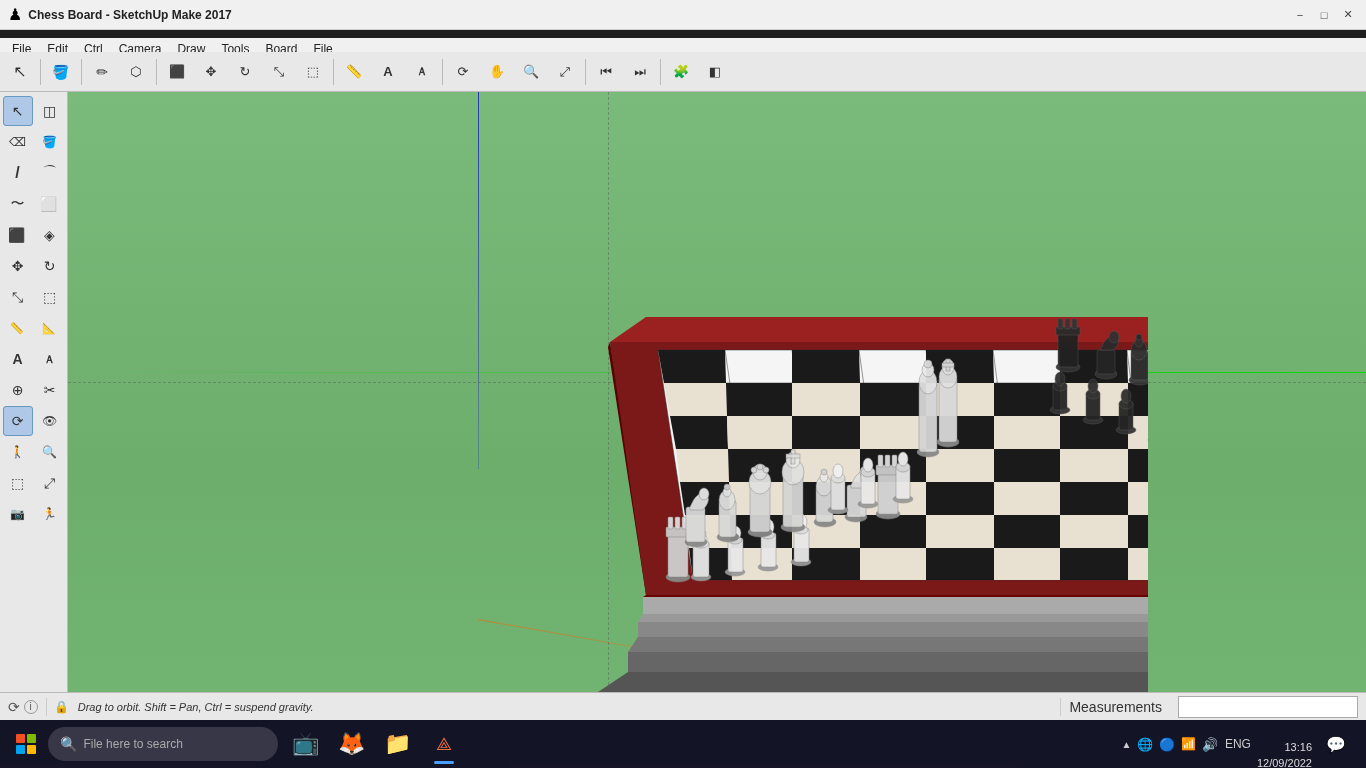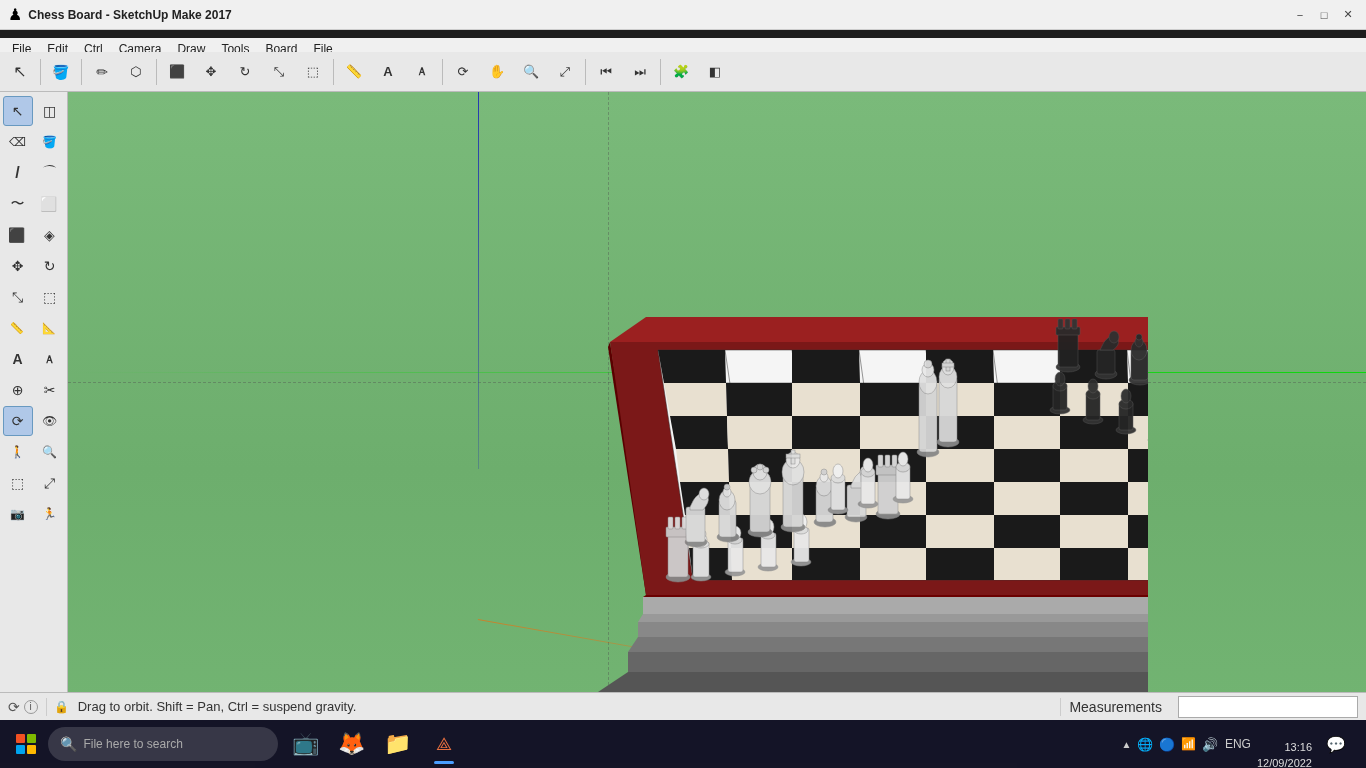--- a/index.html
+++ b/index.html
@@ -185,23 +185,24 @@
       gap: 8px;
       border-top: 1px solid #bbb;
       z-index: 100;
     }
     #status-bar .status-icons {
       display: flex;
       align-items: center;
       gap: 4px;
     }
     #status-bar .status-text {
-      font-size: 13px;
+      font-size: 11px;
       color: #333;
       flex: 1;
+      font-style: italic;
     }
     #status-bar .measurements-label {
       font-size: 14px;
       color: #333;
       margin-left: auto;
       padding-right: 8px;
     }
     #measurements-box {
       width: 180px;
       height: 22px;

